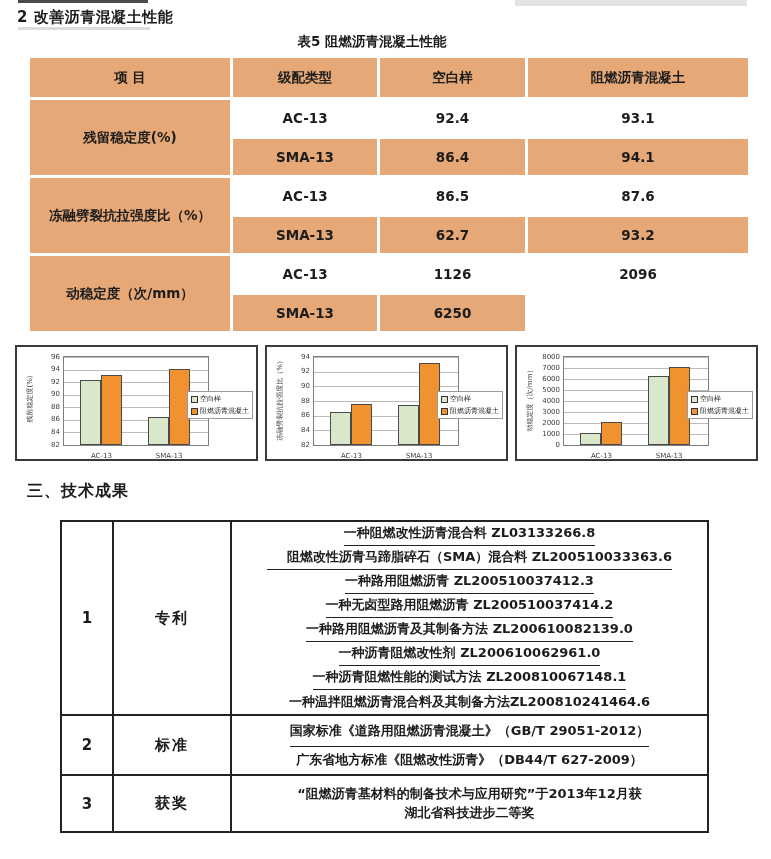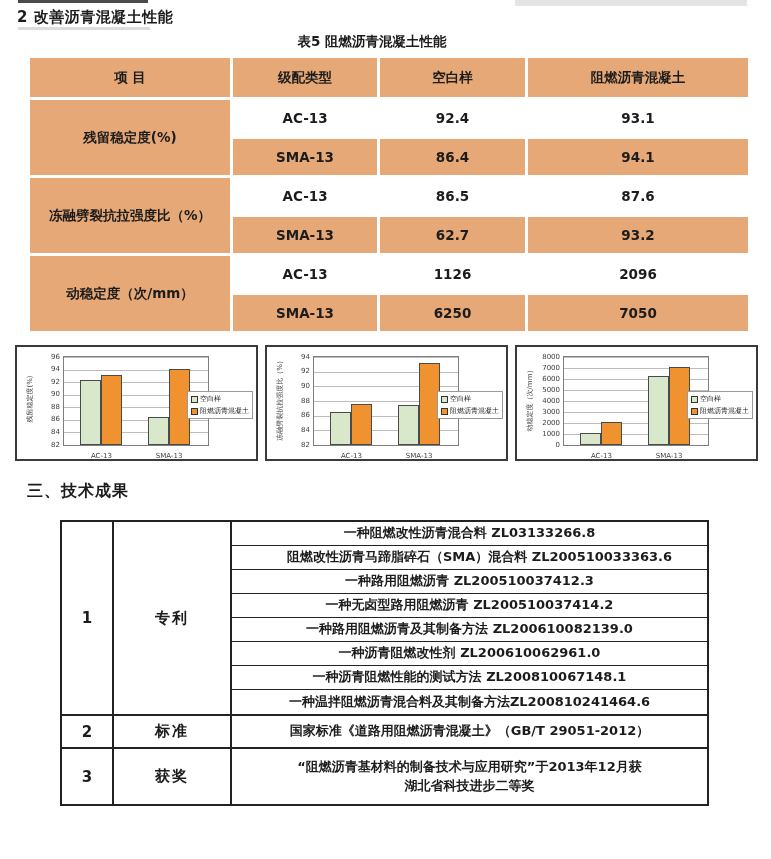--- a/index.html
+++ b/index.html
@@ -61,21 +61,21 @@
   .ach-section{display:flex;border-bottom:2px solid #222;}
   .ach-section:last-child{border-bottom:none;}
   .no-cell{
     flex:0 0 52px;border-right:2px solid #222;display:flex;align-items:center;justify-content:center;
     font-size:15px;font-weight:bold;box-sizing:border-box;
   }
   .cat-cell{
     flex:0 0 118px;border-right:2px solid #222;display:flex;align-items:center;justify-content:center;
     font-size:15px;font-weight:bold;letter-spacing:2px;box-sizing:border-box;
   }
-  .items-col{flex:1;display:flex;flex-direction:column;}
+  .items-col{flex:1;display:flex;flex-direction:column;align-items:center;}
   .ach-item{
     display:flex;align-items:center;justify-content:center;text-align:center;
     font-size:13px;font-weight:bold;border-bottom:1px solid #222;box-sizing:border-box;
     white-space:pre-line;line-height:1.4;
   }
   .ach-item:last-child{border-bottom:none;}
 </style>
 </head>
 <body>
 
@@ -104,21 +104,20 @@
     <div class="pcell">87.6</div>
     <div class="pcell bg-o">SMA-13</div>
     <div class="pcell bg-o">62.7</div>
     <div class="pcell bg-o">93.2</div>
     <div class="pcell bg-o item-cell">动稳定度（次/mm）</div>
     <div class="pcell">AC-13</div>
     <div class="pcell">1126</div>
     <div class="pcell">2096</div>
     <div class="pcell bg-o">SMA-13</div>
     <div class="pcell bg-o">6250</div>
-    <div class="pcell bg-o">7050</div>
   </div>
 
 <div class="abs" id="charts">
     <div class="chart-box" style="left: 15px;">
       <div class="ylab" style="left: 13px; top: 52px;">残留稳定度(%)</div>
       <div class="plot">
         <div class="ytick" style="top: 84.5px;">82</div>
         <div class="gridline" style="top: 75.4286px;"></div>
         <div class="ytick" style="top: 71.9286px;">84</div>
         <div class="gridline" style="top: 62.8571px;"></div>
@@ -240,20 +239,21 @@
         <div class="ach-item" style="height: 24px;">一种沥青阻燃改性剂 ZL200610062961.0</div>
         <div class="ach-item" style="height: 24px;">一种沥青阻燃性能的测试方法 ZL200810067148.1</div>
         <div class="ach-item" style="height: 24px;">一种温拌阻燃沥青混合料及其制备方法ZL200810241464.6</div>
       </div>
     </div>
     <div class="ach-section">
       <div class="no-cell">2</div>
       <div class="cat-cell">标准</div>
       <div class="items-col">
         <div class="ach-item" style="height: 31px;">国家标准《道路用阻燃沥青混凝土》（GB/T 29051-2012）</div>
+        <div class="ach-item" style="height: 27px;">广东省地方标准《阻燃改性沥青》（DB44/T 627-2009）</div>
       </div>
     </div>
     <div class="ach-section">
       <div class="no-cell">3</div>
       <div class="cat-cell">获奖</div>
       <div class="items-col">
         <div class="ach-item" style="height: 55px;">“阻燃沥青基材料的制备技术与应用研究”于2013年12月获
 湖北省科技进步二等奖</div>
       </div>
     </div>

